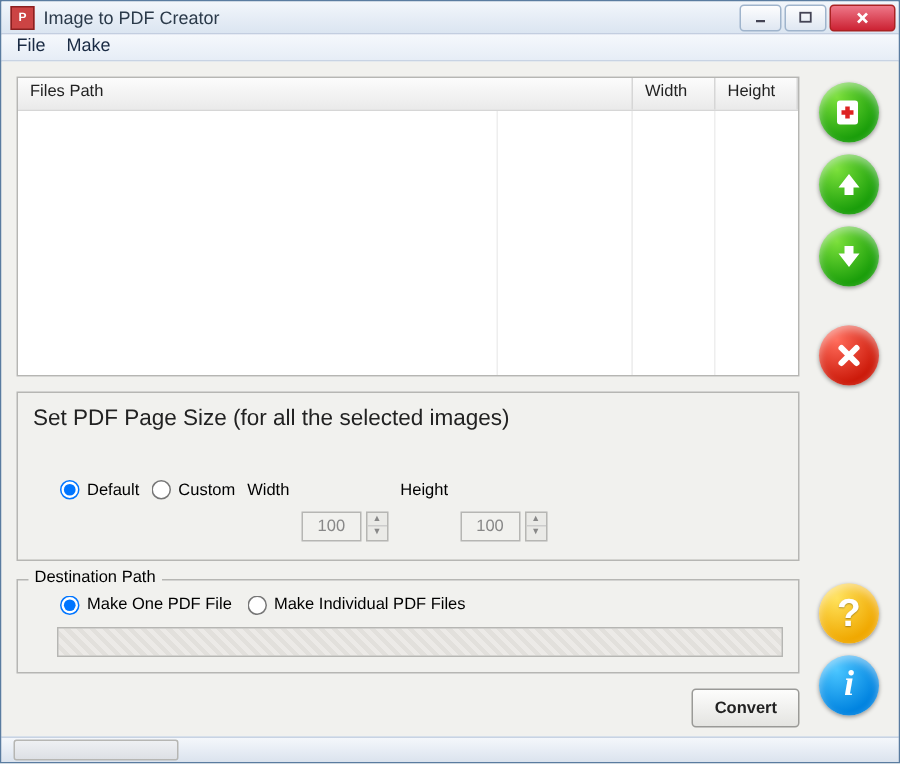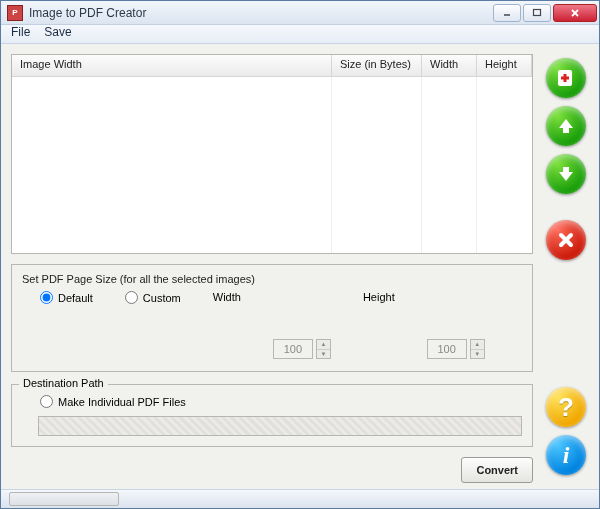--- a/index.html
+++ b/index.html
@@ -116,22 +116,22 @@
     background: #f1f1ee;
     border-bottom: 1px solid #f1f1ee;
     z-index: 2;
     top: 1px;
   }
   .tab:not(.active) { top: 2px; border-top-color:#c2c2bf; }
   .tab-panel {
     border: 1px solid #b6b6b3;
     padding: 8px 10px 12px 10px;
   }
-  .group-label { font-size: 11px; color: #222; margin-bottom: 6px; }
-  .radio-row { display: flex; align-items: flex-start; gap: 32px; margin-left: 18px; }
+  .group-label { font-size: 15px; color: #222; margin-bottom: 6px; }
+  .radio-row { display: flex; align-items: center; gap: 8px; margin-left: 18px; }
   .radio { display: inline-flex; align-items: center; gap: 5px; font-size: 11px; }
   .radio input { margin: 0; width:13px; height:13px; }
   .num-field {
     width: 40px; height: 20px;
     border: 1px solid #b6b6b3;
     background: #f1f1ee;
     color: #888;
     text-align: center;
     font-size: 11px;
   }
@@ -222,30 +222,29 @@
         <svg width="12" height="12">
             <line x1="3" y1="3" x2="9" y2="9" stroke="#fff" stroke-width="1.8"></line>
             <line x1="9" y1="3" x2="3" y2="9" stroke="#fff" stroke-width="1.8"></line>
           </svg>
       </div>
     </div>
   </div>
 
   <div class="menubar">
     <span>File</span>
-    <span>Save</span>
+    <span>Make</span>
   </div>
 
   <div class="client">
     <div class="left-panel">
 
       <div class="table-box">
         <div class="table-header">
-          <div class="col-path">Image Width</div>
-          <div class="col-size">Size (in Bytes)</div>
+          <div class="col-path">Files Path</div>
           <div class="col-width">Width</div>
           <div class="col-height">Height</div>
         </div>
         <div class="table-body">
           <div class="col-lines">
             <div style="right:200px"></div>
             <div style="right:110px"></div>
             <div style="right:55px"></div>
           </div>
         </div>
@@ -280,20 +279,24 @@
                 </span>
             </span>
           </div>
         </div>
       </div>
 
       <div class="dest-box">
         <span class="legend">Destination Path</span>
         <div class="dest-radio-row">
           <label class="radio">
+            <input type="radio" name="dest" checked="" style="">
+            <span>Make One PDF File</span>
+          </label>
+          <label class="radio">
             <input type="radio" name="dest" style="">
             <span>Make Individual PDF Files</span>
           </label>
         </div>
         <div class="path-row">
           <div class="path-field"></div>
         </div>
       </div>
 
       <div class="convert-row">

